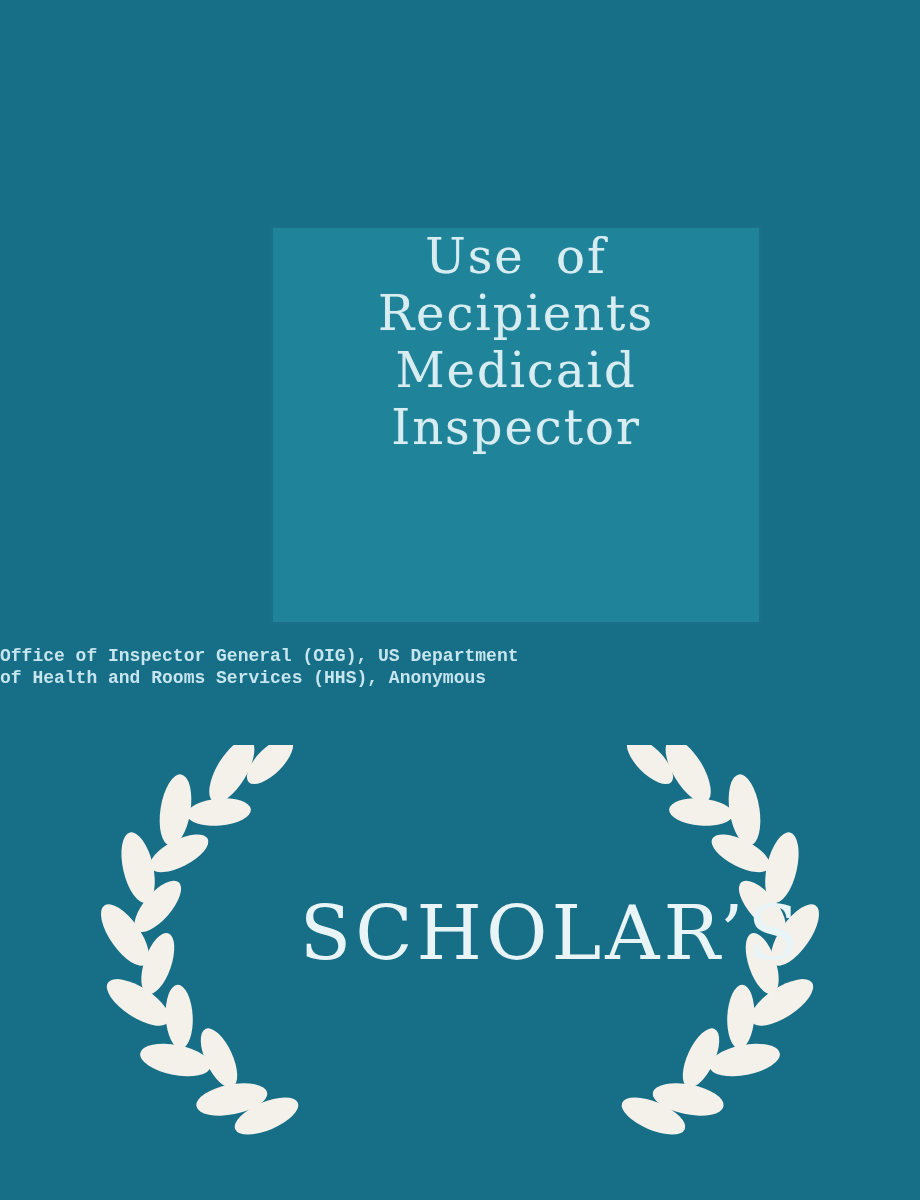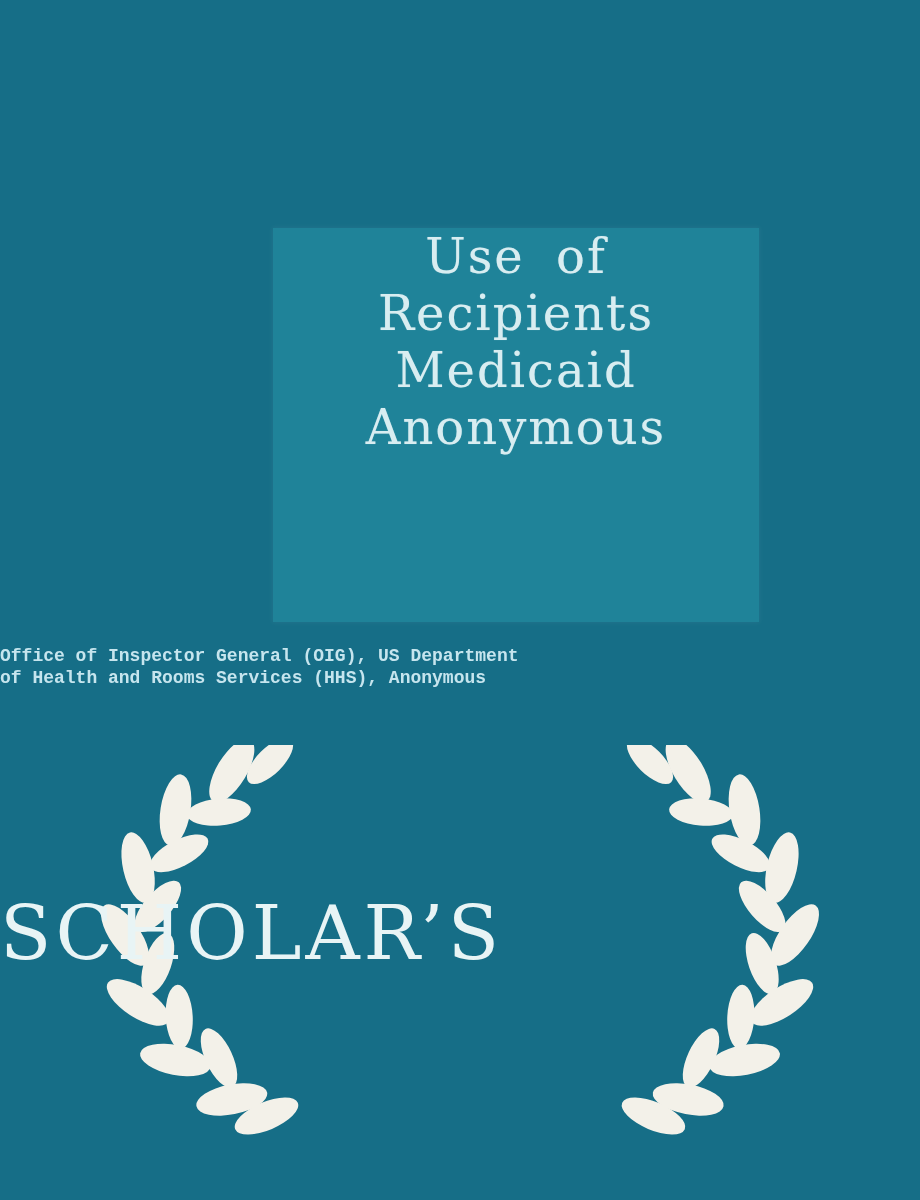--- a/index.html
+++ b/index.html
@@ -42,40 +42,40 @@
     font-size:18px;line-height:22px;
     color:var(--author-text);
     white-space:nowrap;
   }
   .wreath{
     position:absolute;left:0;top:745px;width:920px;height:400px;
     display:block;
   }
   .imprint-text-block{
     position:absolute;left:0;top:893px;width:803px;
-    text-align:left;
+    text-align:right;
   }
   .imprint-line{
     font-family:"DejaVu Serif",serif;
     font-size:75px;line-height:80px;
     letter-spacing:4px;
     color:var(--imprint-text);
     white-space:nowrap;
   }
 </style>
 </head>
 <body>
 
 <div class="cover">
 
   <div class="title-panel">
     <div class="title-line">Use of</div>
     <div class="title-line">Recipients</div>
     <div class="title-line">Medicaid</div>
-    <div class="title-line">Anonymous</div>
+    <div class="title-line">Inspector</div>
   </div>
 
   <div class="author-block">
     <div class="author-line">Office of Inspector General (OIG), US Department</div>
     <div class="author-line">of Health and Rooms Services (HHS), Anonymous</div>
   </div>
 
   <svg class="wreath" viewBox="0 0 920 400" aria-hidden="true">
     <defs>
       <g id="branch">

